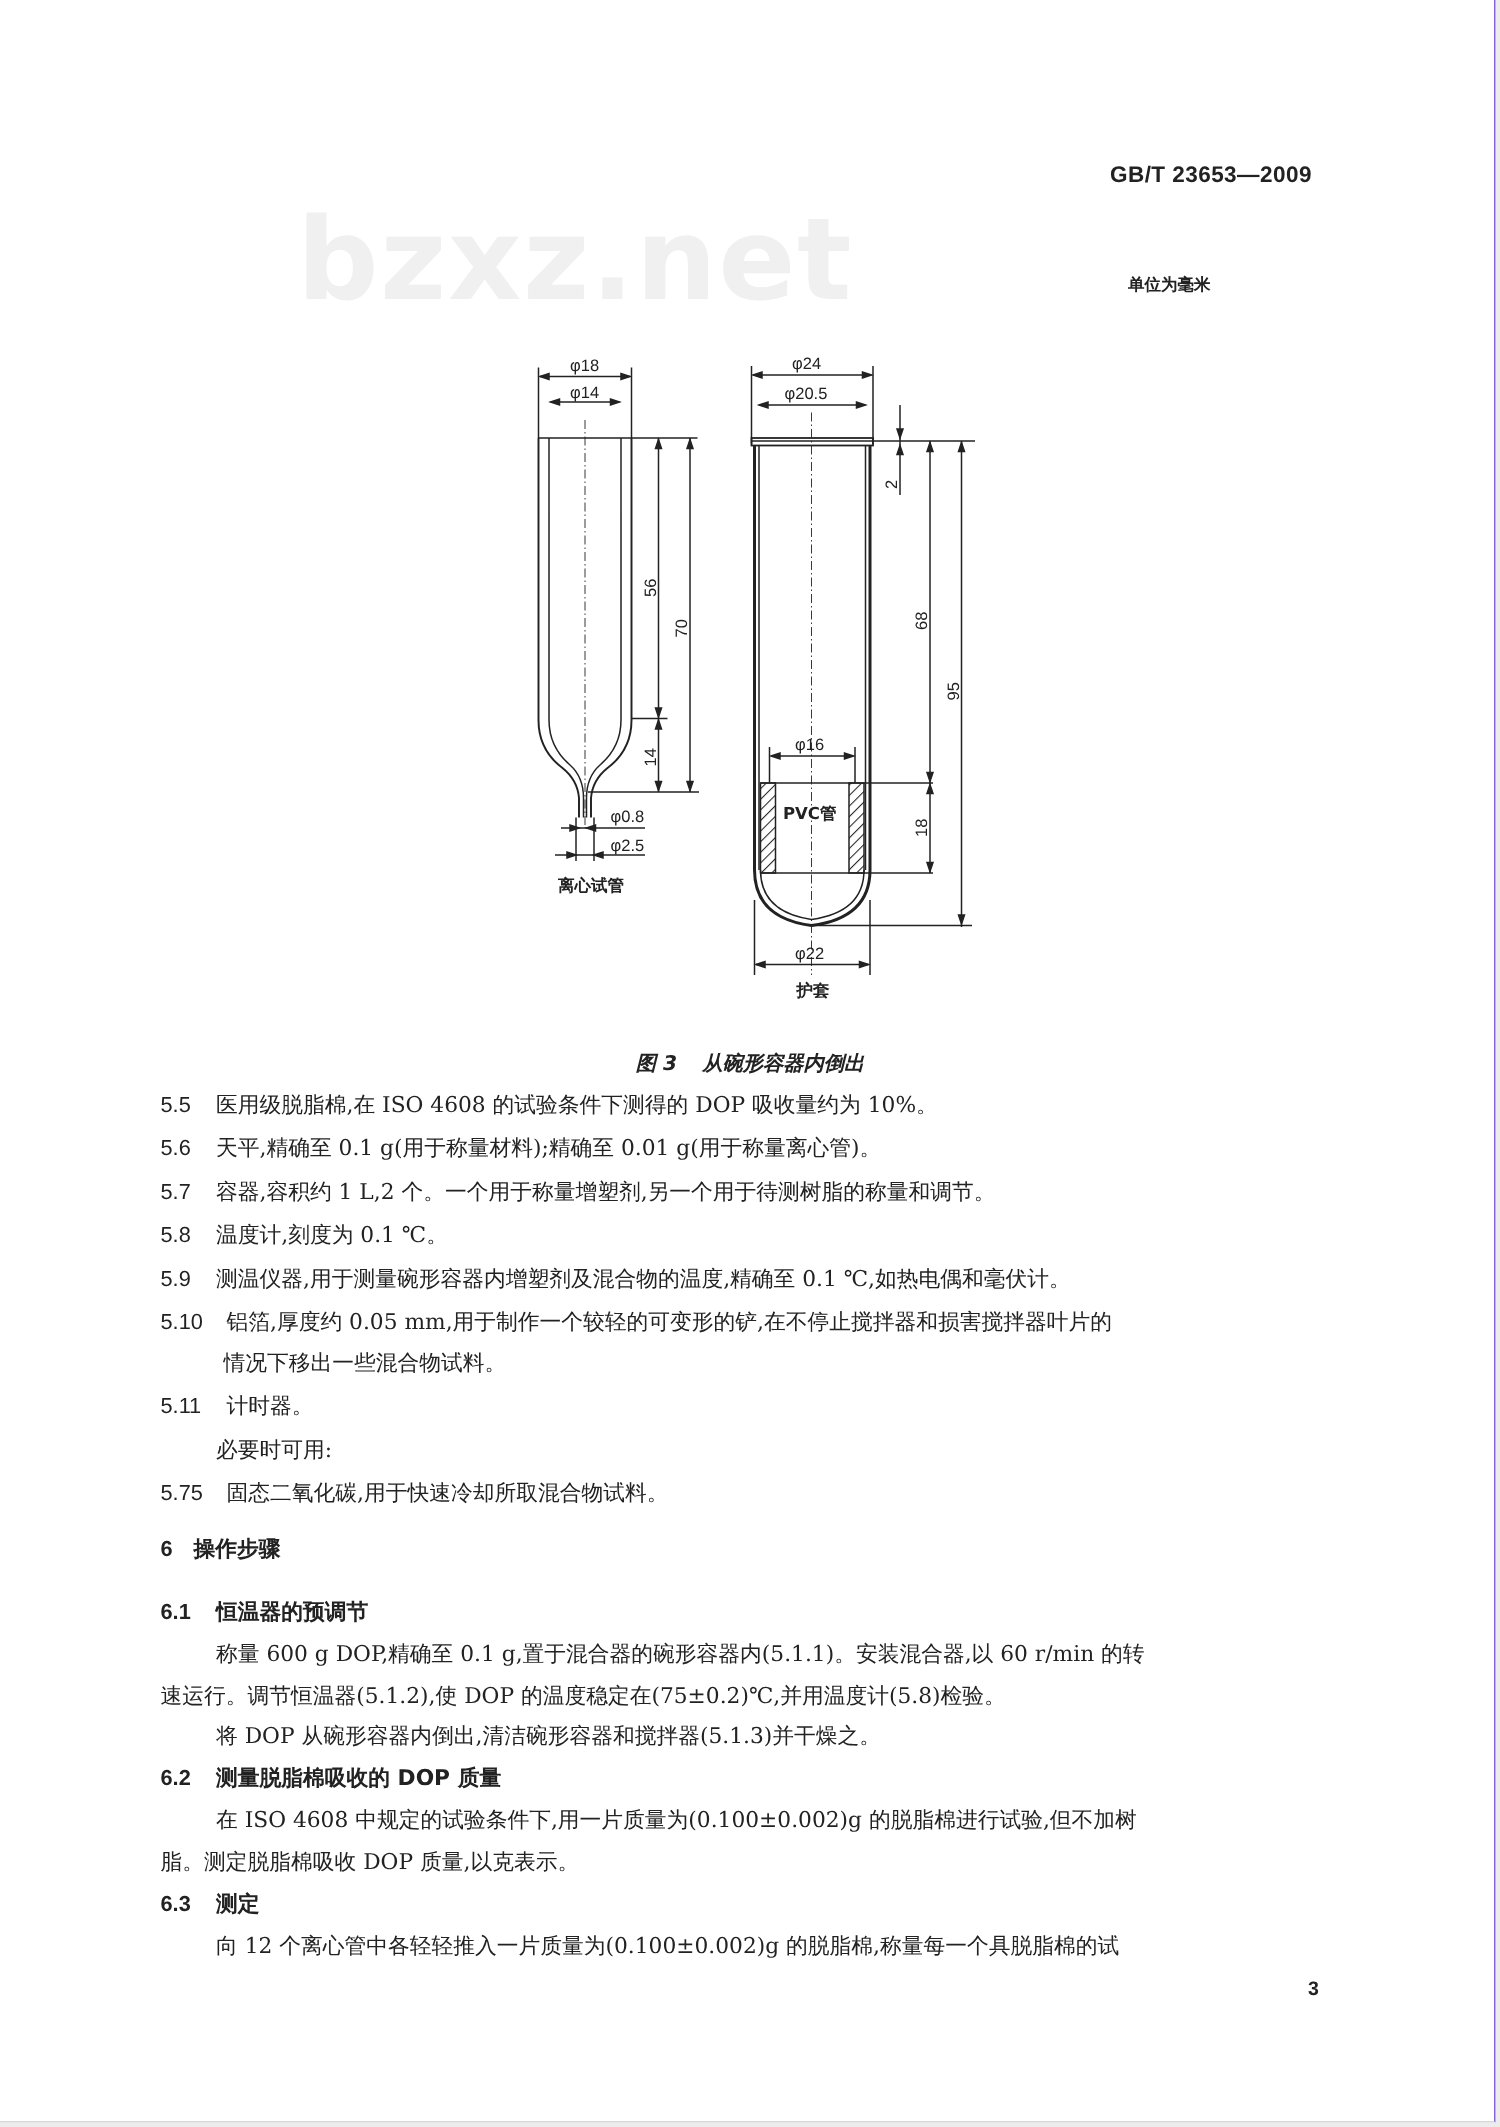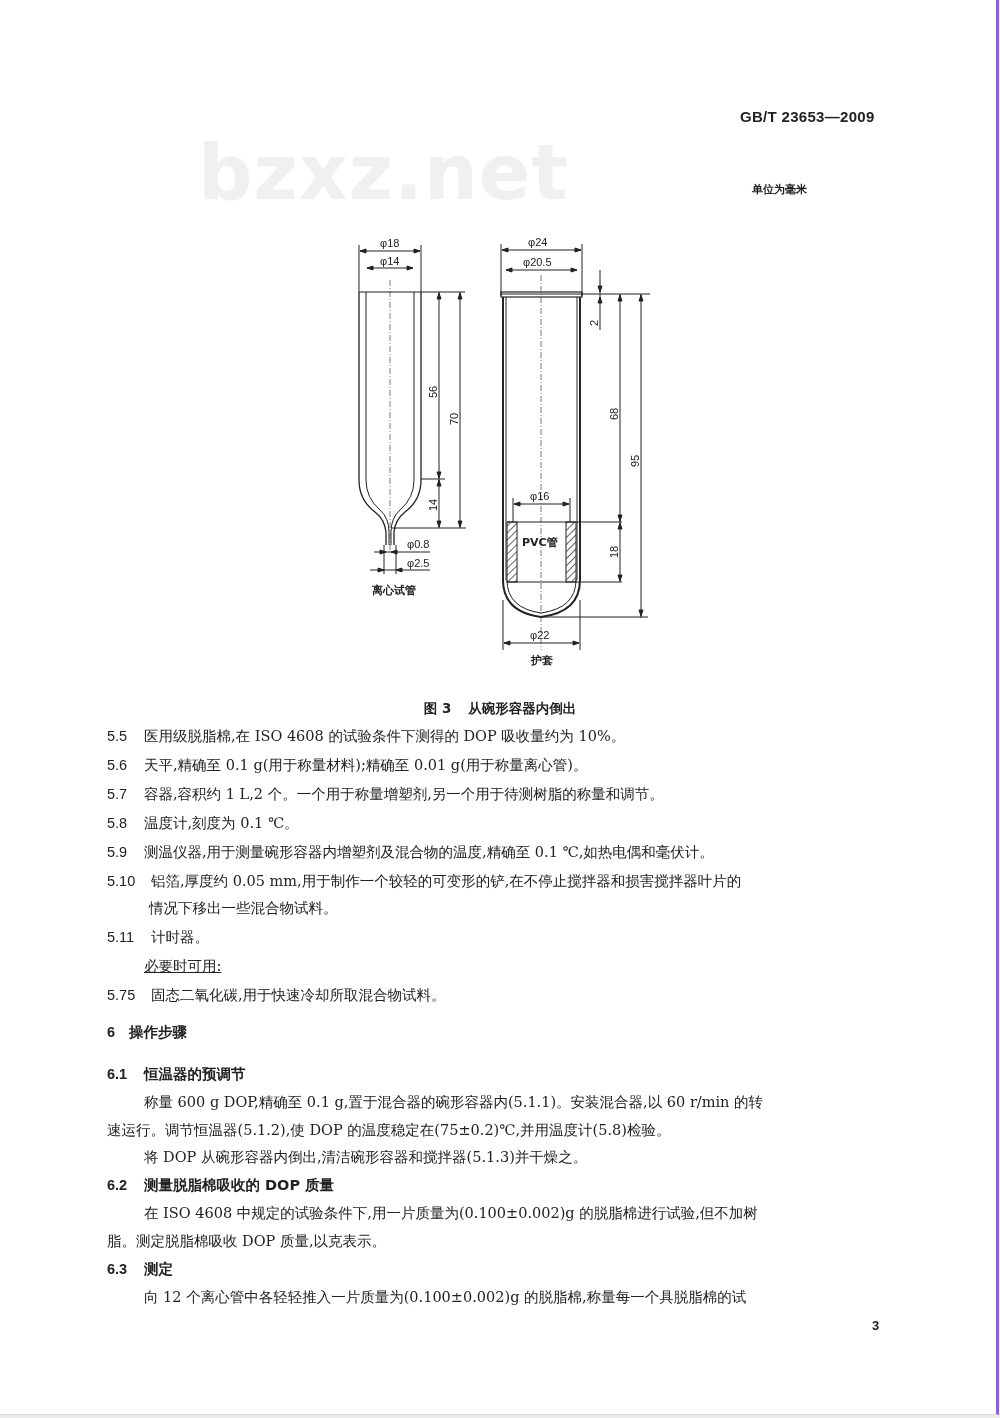--- a/index.html
+++ b/index.html
@@ -1,26 +1,26 @@
 <!DOCTYPE html>
 <html><head>
 <meta charset="utf-8">
 <style>
   html, body { margin:0; padding:0; background:#ececec; }
   body { width:1000px; height:1418px; position:relative; overflow:hidden; }
-  .page { position:absolute; left:0; top:0; width:996px; height:1414px; background:#fff; border-right:3px solid #8b5cf6; border-bottom:1px solid #d8d8d8; }
+  .page { position:absolute; left:0; top:0; width:996px; height:1414px; background:#fff; border-right:1px solid #8b5cf6; border-bottom:1px solid #d8d8d8; }
   .std-no { position:absolute; left:740px; top:108px; font-family:"Liberation Sans", sans-serif; font-weight:bold; font-size:15px; color:#222; letter-spacing:0.3px; }
   .watermark { position:absolute; left:198px; top:128px; font-family:"DejaVu Sans", sans-serif; font-weight:bold; font-size:76px; color:#f0f0f0; letter-spacing:1px; }
   .unit { position:absolute; left:752px; top:182px; font-family:"DejaVu Sans", sans-serif; font-size:11px; color:#222; font-weight:bold;text-align:right; }
   .fig { position:absolute; left:330px; top:225px; width:340px; height:445px; }
   .fig svg { width:340px; height:445px; }
   .fig text { font-family:"Liberation Sans", sans-serif; font-size:11px; fill:#222; }
   .fig .cn { font-family:"DejaVu Sans", sans-serif; font-size:11px; font-weight:bold; }
   .caption { position:absolute; left:0; width:1000px; top:700px; text-align:center; font-family:"DejaVu Sans", sans-serif; font-size:13.5px; font-weight:bold; color:#222; }
-  .caption span { margin:0 6px; }
+  .caption span { margin:0 6px;font-style:italic; }
   .body { position:absolute; left:107px; width:790px; font-family:"DejaVu Serif", serif; font-size:14.5px; color:#222; }
   .line { position:absolute; left:0; white-space:nowrap; }
   .num { font-family:"Liberation Sans", sans-serif; display:inline-block; }
   .bold { font-weight:bold; font-family:"DejaVu Sans", sans-serif; }
   .pageno { position:absolute; left:872px; top:1318px; font-family:"Liberation Sans", sans-serif; font-size:13px; font-weight:bold; color:#222; }
 </style>
 </head>
 <body>
 
 <div class="page">
@@ -163,21 +163,21 @@
 
   <div class="body" style="top:0;">
     <div class="line" style="top:727px;"><span class="num" style="width:37px">5.5</span><span>医用级脱脂棉,在 ISO 4608 的试验条件下测得的 DOP 吸收量约为 10%。</span></div>
     <div class="line" style="top:756px;"><span class="num" style="width:37px">5.6</span><span>天平,精确至 0.1 g(用于称量材料);精确至 0.01 g(用于称量离心管)。</span></div>
     <div class="line" style="top:785px;"><span class="num" style="width:37px">5.7</span><span>容器,容积约 1 L,2 个。一个用于称量增塑剂,另一个用于待测树脂的称量和调节。</span></div>
     <div class="line" style="top:814px;"><span class="num" style="width:37px">5.8</span><span>温度计,刻度为 0.1 ℃。</span></div>
     <div class="line" style="top:843px;"><span class="num" style="width:37px">5.9</span><span>测温仪器,用于测量碗形容器内增塑剂及混合物的温度,精确至 0.1 ℃,如热电偶和毫伏计。</span></div>
     <div class="line" style="top:872px;"><span class="num" style="width:44px">5.10</span><span>铝箔,厚度约 0.05 mm,用于制作一个较轻的可变形的铲,在不停止搅拌器和损害搅拌器叶片的</span></div>
     <div class="line" style="top:899px;margin-left:42px;"><span>情况下移出一些混合物试料。</span></div>
     <div class="line" style="top:928px;"><span class="num" style="width:44px">5.11</span><span>计时器。</span></div>
-    <div class="line" style="top:957px; left:37px;text-decoration:underline;">必要时可用:</div>
+    <div class="line" style="top:957px; left:37px;">必要时可用:</div>
     <div class="line" style="top:986px;"><span class="num" style="width:44px">5.75</span><span>固态二氧化碳,用于快速冷却所取混合物试料。</span></div>
 
     <div class="line bold" style="top:1023px;"><span class="num" style="width:22px">6</span><span>操作步骤</span></div>
 
     <div class="line bold" style="top:1065px;"><span class="num" style="width:37px">6.1</span><span>恒温器的预调节</span></div>
     <div class="line" style="top:1093px; left:37px;">称量 600 g DOP,精确至 0.1 g,置于混合器的碗形容器内(5.1.1)。安装混合器,以 60 r/min 的转</div>
     <div class="line" style="top:1121px;">速运行。调节恒温器(5.1.2),使 DOP 的温度稳定在(75±0.2)℃,并用温度计(5.8)检验。</div>
     <div class="line" style="top:1148px; left:37px;">将 DOP 从碗形容器内倒出,清洁碗形容器和搅拌器(5.1.3)并干燥之。</div>
 
     <div class="line bold" style="top:1176px;"><span class="num" style="width:37px">6.2</span><span>测量脱脂棉吸收的 DOP 质量</span></div>

